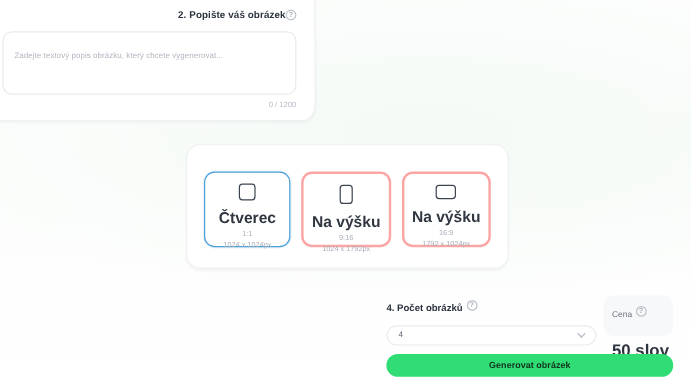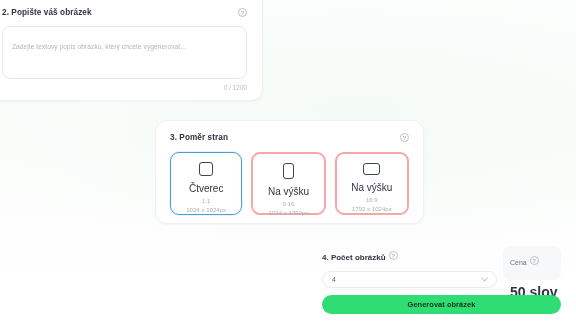--- a/index.html
+++ b/index.html
@@ -37,21 +37,21 @@
     background: #ffffff;
     border: 1px solid #f0f1f2;
     border-radius: 12px;
     box-shadow: 0 1px 2px rgba(16,24,40,.04);
     padding: 19px 15px 0 15px;
   }
 
   .row-head {
     display: flex;
     align-items: center;
-    justify-content: space-between;
+    justify-content: flex-end;
   }
 
   .section-title {
     font-size: 8.2px;
     font-weight: 700;
     color: #2d3440;
     letter-spacing: .01em;
   }
 
   .help-icon {
@@ -135,23 +135,23 @@
     border: 1.4px solid #3c4450;
     border-radius: 3px;
     flex: none;
   }
   .shape.square     { width: 14px; height: 14px; }
   .shape.portrait   { width: 11px; height: 16px; }
   .shape.landscape  { width: 17px; height: 12px; }
 
   .ratio-name {
     margin-top: 7px;
-    font-size: 10px;
+    font-size: 13px;
     color: #303741;
-    font-weight: 400;
+    font-weight: 700;
     text-align: right;
   }
   .ratio-ratio {
     margin-top: 3px;
     font-size: 6.1px;
     color: #aab0b9;
   }
   .ratio-dims {
     margin-top: 2px;
     font-size: 6.1px;
@@ -248,24 +248,20 @@
   </div>
 
   <div class="textarea-box">
     <span class="placeholder">Zadejte textový popis obrázku, který chcete vygenerovat...</span>
   </div>
 
   <div class="counter">0 / 1200</div>
 </section>
 
 <section class="panel-ratio">
-  <div class="row-head">
-    <span class="section-title">3. Poměr stran</span>
-    <span class="help-icon">?</span>
-  </div>
 
   <div class="ratio-cards">
 
     <div class="ratio-card selected">
       <span class="shape square"></span>
       <span class="ratio-name">Čtverec</span>
       <span class="ratio-ratio">1:1</span>
       <span class="ratio-dims">1024 x 1024px</span>
     </div>
 

